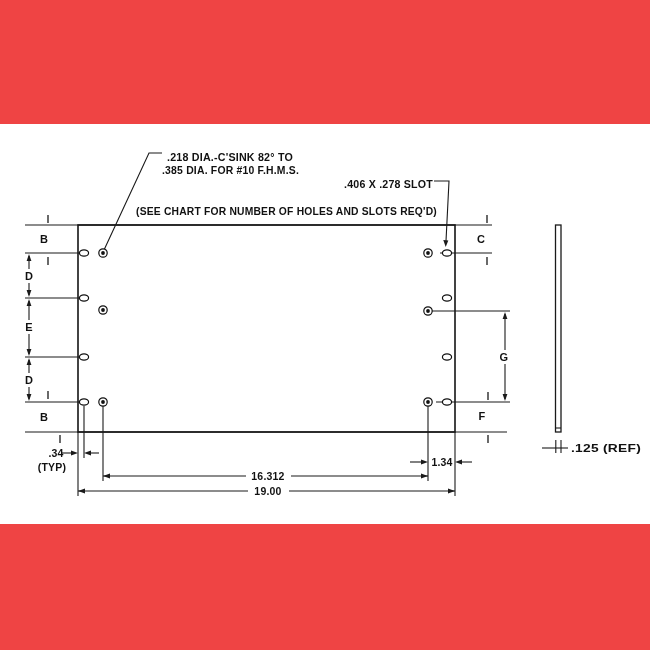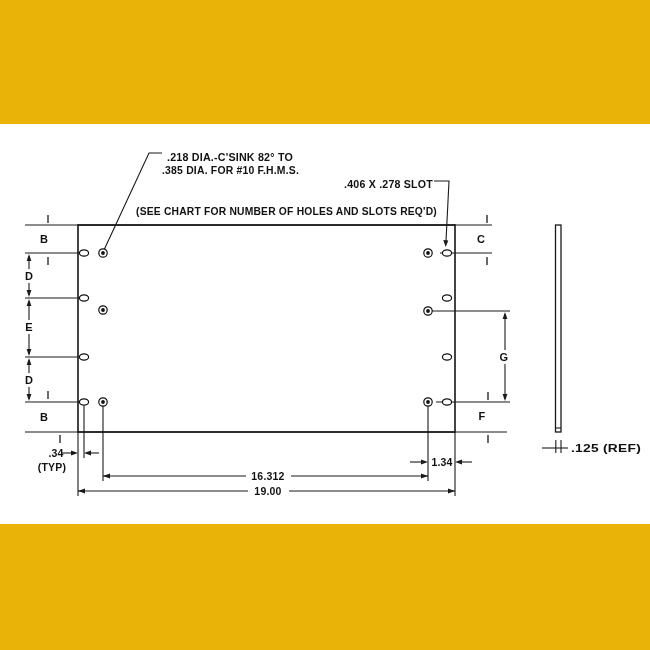--- a/index.html
+++ b/index.html
@@ -1,16 +1,16 @@
 <!DOCTYPE html>
 <html><head>
 <meta charset="utf-8">
 <style>
   html,body{margin:0;padding:0;background:#000;}
-  .stage{position:relative;width:650px;height:650px;background:#eab308;overflow:hidden;
+  .stage{position:relative;width:650px;height:650px;background:#ef4444;overflow:hidden;
          font-family:"Liberation Sans",sans-serif;}
   .paper{position:absolute;left:0;top:124px;width:650px;height:400px;background:#fff;}
   svg{position:absolute;left:0;top:0;}
   svg text{fill:#111;font-family:"Liberation Sans",sans-serif;letter-spacing:.2px;}
   .note{font-size:10.5px;font-weight:600;}
   .dim{font-size:10.5px;font-weight:600;}
   .lbl{font-size:11px;font-weight:600;}
   .thin{stroke:#1a1a1a;stroke-width:1.1;fill:none;}
   .med{stroke:#1a1a1a;stroke-width:1.3;fill:none;}
   .outline{stroke:#151515;stroke-width:1.6;fill:none;}

